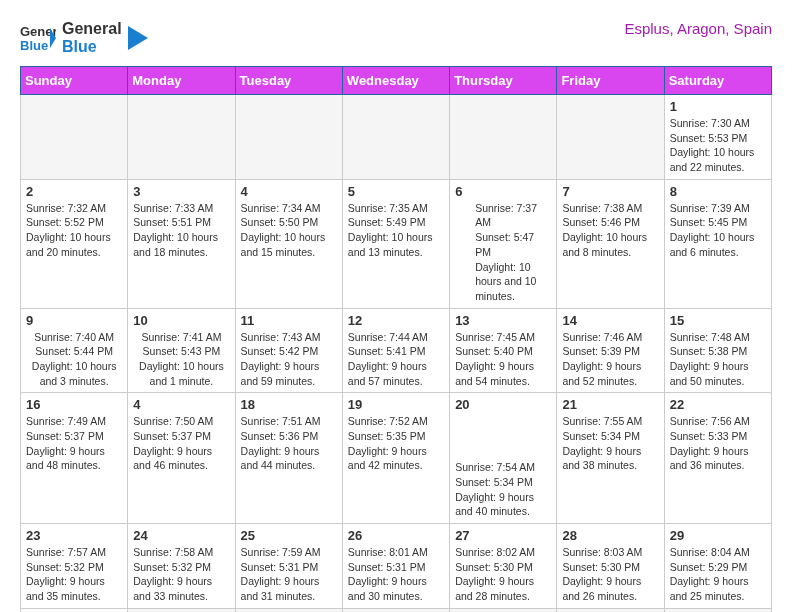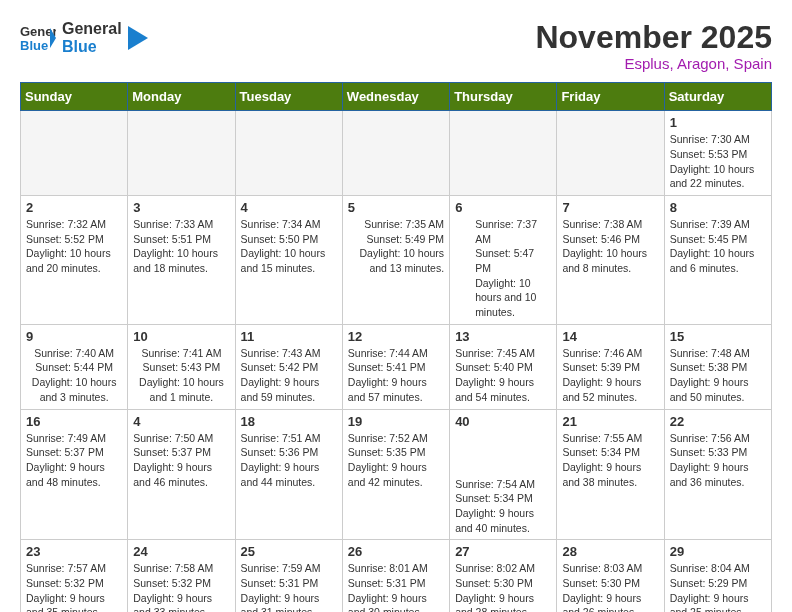--- a/index.html
+++ b/index.html
@@ -37,21 +37,21 @@
     .location {
       font-size: 15px;
       color: #a21caf;
     }
     .calendar {
       width: 100%;
       border-collapse: collapse;
       border: 1px solid #ccc;
     }
     .calendar th {
-      background: #4d7c0f;
+      background: #d946ef;
       color: #fff;
       font-size: 13px;
       font-weight: bold;
       padding: 6px 4px;
       text-align: left;
       border: 1px solid #2563a0;
     }
     .calendar td {
       vertical-align: top;
       border: 1px solid #ccc;
@@ -90,21 +90,20 @@
     </svg>
     <div style="line-height:1.1">
       <div style="font-size:16px;font-weight:bold;color:#333">General</div>
       <div style="font-size:16px;font-weight:bold;color:#1a7fce">Blue</div>
     </div>
     <svg width="24" height="32" viewBox="0 0 24 32">
       <polygon points="0,4 20,16 0,28" fill="#1a7fce"></polygon>
     </svg>
   </div>
   <div class="title-block">
-    <div class="month-title">November 2025</div>
     <div class="location">Esplus, Aragon, Spain</div>
   </div>
 </div>
 
 <table class="calendar">
   <thead>
     <tr>
     <th>Sunday</th>
         <th>Monday</th>
         <th>Tuesday</th>
@@ -143,21 +142,21 @@
 Daylight: 10 hours and 18 minutes.</div>
         </td>
         <td>
           <div class="day-number">4</div>
           <div class="day-info" style="white-space: pre-line;">Sunrise: 7:34 AM
 Sunset: 5:50 PM
 Daylight: 10 hours and 15 minutes.</div>
         </td>
         <td>
           <div class="day-number">5</div>
-          <div class="day-info" style="white-space: pre-line; text-align: right;">Sunrise: 7:35 AM
+          <div class="day-info" style="white-space: pre-line;">Sunrise: 7:35 AM
 Sunset: 5:49 PM
 Daylight: 10 hours and 13 minutes.</div>
         </td>
         <td>
           <div class="day-number">6</div>
           <div class="day-info" style="white-space: pre-line; margin-left: 20px;">Sunrise: 7:37 AM
 Sunset: 5:47 PM
 Daylight: 10 hours and 10 minutes.</div>
         </td>
         <td>
@@ -236,21 +235,21 @@
 Sunset: 5:36 PM
 Daylight: 9 hours and 44 minutes.</div>
         </td>
         <td>
           <div class="day-number">19</div>
           <div class="day-info" style="white-space: pre-line;">Sunrise: 7:52 AM
 Sunset: 5:35 PM
 Daylight: 9 hours and 42 minutes.</div>
         </td>
         <td>
-          <div class="day-number">40</div>
+          <div class="day-number">20</div>
           <div class="day-info" style="white-space: pre-line; margin-top: 48px;">Sunrise: 7:54 AM
 Sunset: 5:34 PM
 Daylight: 9 hours and 40 minutes.</div>
         </td>
         <td>
           <div class="day-number">21</div>
           <div class="day-info" style="white-space: pre-line;">Sunrise: 7:55 AM
 Sunset: 5:34 PM
 Daylight: 9 hours and 38 minutes.</div>
         </td>

